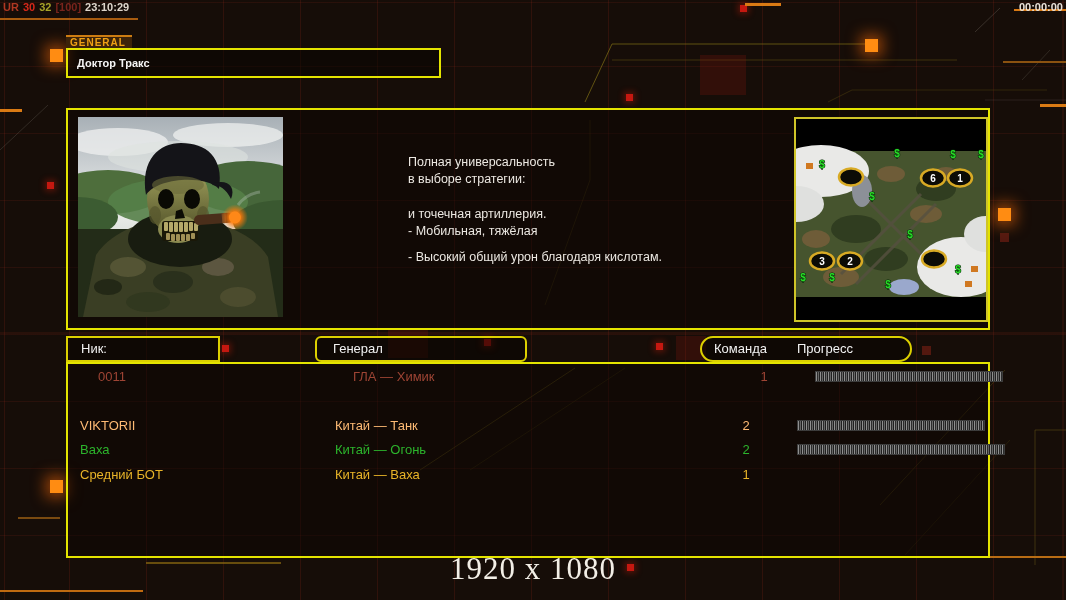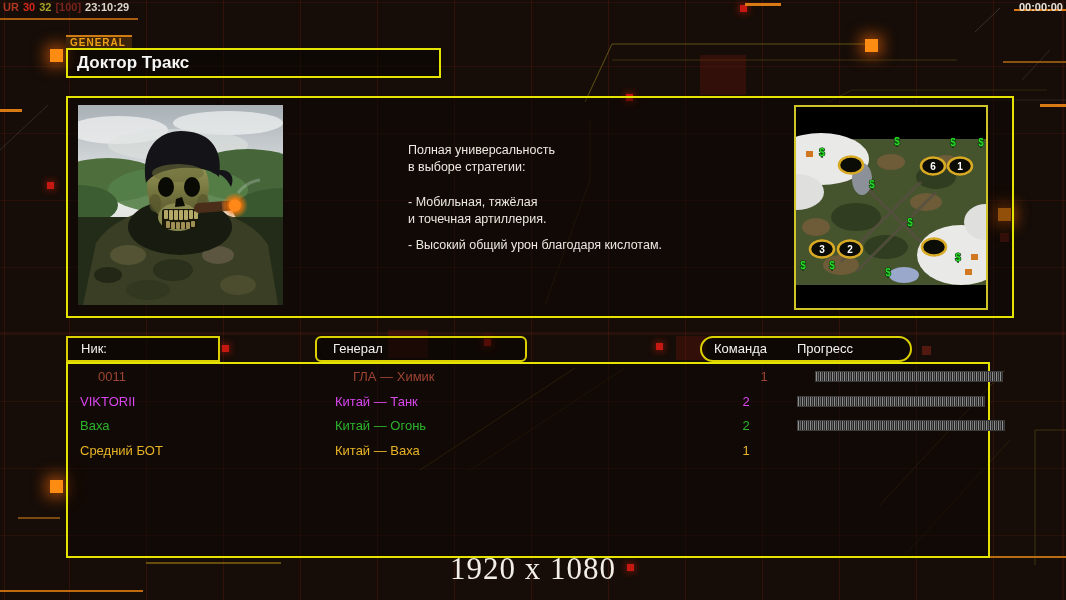--- a/index.html
+++ b/index.html
@@ -26,25 +26,25 @@
   .debug{position:absolute;left:3px;top:1px;font-size:11px;font-weight:bold;z-index:5;}
   .timer{position:absolute;right:3px;top:1px;font-size:11px;font-weight:bold;color:#e9e1d8;z-index:5;}
 
   
   .badge{position:absolute;left:66px;top:35px;z-index:4;
          background:#3c230a;border-top:2px solid #cc7c12;
          color:#f0a014;font-size:10px;font-weight:bold;letter-spacing:1px;
          padding:0 6px 1px 4px;line-height:11px;}
   .titlebox{position:absolute;left:66px;top:48px;width:362px;height:26px;z-index:4;
             border:2px solid #e4e400;background:rgba(10,5,2,0.55);
-            font-size:17px;font-weight:bold;color:#f5f5f5;
+            font-size:11px;font-weight:bold;color:#f5f5f5;
             line-height:26px;padding-left:9px;}
 
   .panel{position:absolute;border:2px solid #e4e400;background:rgba(10,5,2,0.45);z-index:3;}
-  .panel-main{left:66px;top:96px;width:920px;height:218px;padding-left:24px;}
+  .panel-main{left:66px;top:108px;width:920px;height:218px;}
   .panel-list{left:66px;top:362px;width:920px;height:192px;}
 
   .portrait{position:absolute;left:10px;top:7px;width:205px;height:200px;display:block;}
   .desc{position:absolute;left:340px;top:44px;font-size:12.5px;line-height:17px;color:#ece8e2;}
   .desc .gap{height:9px;}
 
   .minimap{position:absolute;left:726px;top:7px;width:190px;height:201px;
            border:2px solid #cfc428;background:#000;display:block;}
   .supply{fill:#28dc28;font:bold 10px "Liberation Sans",sans-serif;text-anchor:middle;
           paint-order:stroke;stroke:#062c06;stroke-width:1.2px;}
@@ -201,22 +201,22 @@
       <circle cx="157" cy="103" r="13" fill="url(#glowg)"></circle>
       <circle cx="157" cy="103" r="6" fill="#ff8818"></circle>
     </g>
   </svg>
 
   <div class="desc">
       <div>Полная универсальность</div>
       <div>в выборе стратегии:</div>
       <div class="gap"></div>
       <div class="gap"></div>
+      <div>и точечная артиллерия.</div>
       <div>- Мобильная, тяжёлая</div>
-      <div>и точечная артиллерия.</div>
       <div class="gap"></div>
       <div>- Высокий общий урон благодаря кислотам.</div>
     </div>
 
   <svg class="minimap" viewBox="0 0 190 201">
     <rect width="190" height="201" fill="#000"></rect>
     <g>
       <rect x="0" y="32" width="190" height="146" fill="#46542e"></rect>
       <ellipse cx="60" cy="110" rx="25" ry="14" fill="#303d20"></ellipse>
       <ellipse cx="140" cy="70" rx="20" ry="12" fill="#303d20"></ellipse>
@@ -278,21 +278,21 @@
 </div>
 
 <div class="panel panel-list">
   <div class="rows">
       <div class="prow" style="color: rgb(158, 68, 52); margin-left: 18px;">
         <span class="nick">0011</span>
         <span class="gen">ГЛА — Химик</span>
         <span class="team">1</span>
         <span class="pbar" style="width: 188px;"></span>
       </div>
-      <div class="prow" style="color: #d946ef;">
+      <div class="prow" style="color: #fdba74; margin-top: 24px;">
         <span class="nick">VIKTORII</span>
         <span class="gen">Китай — Танк</span>
         <span class="team">2</span>
         <span class="pbar" style="width: 188px;"></span>
       </div>
       <div class="prow" style="color: rgb(44, 180, 44);">
         <span class="nick">Ваха</span>
         <span class="gen">Китай — Огонь</span>
         <span class="team">2</span>
         <span class="pbar" style="width: 208px;"></span>

